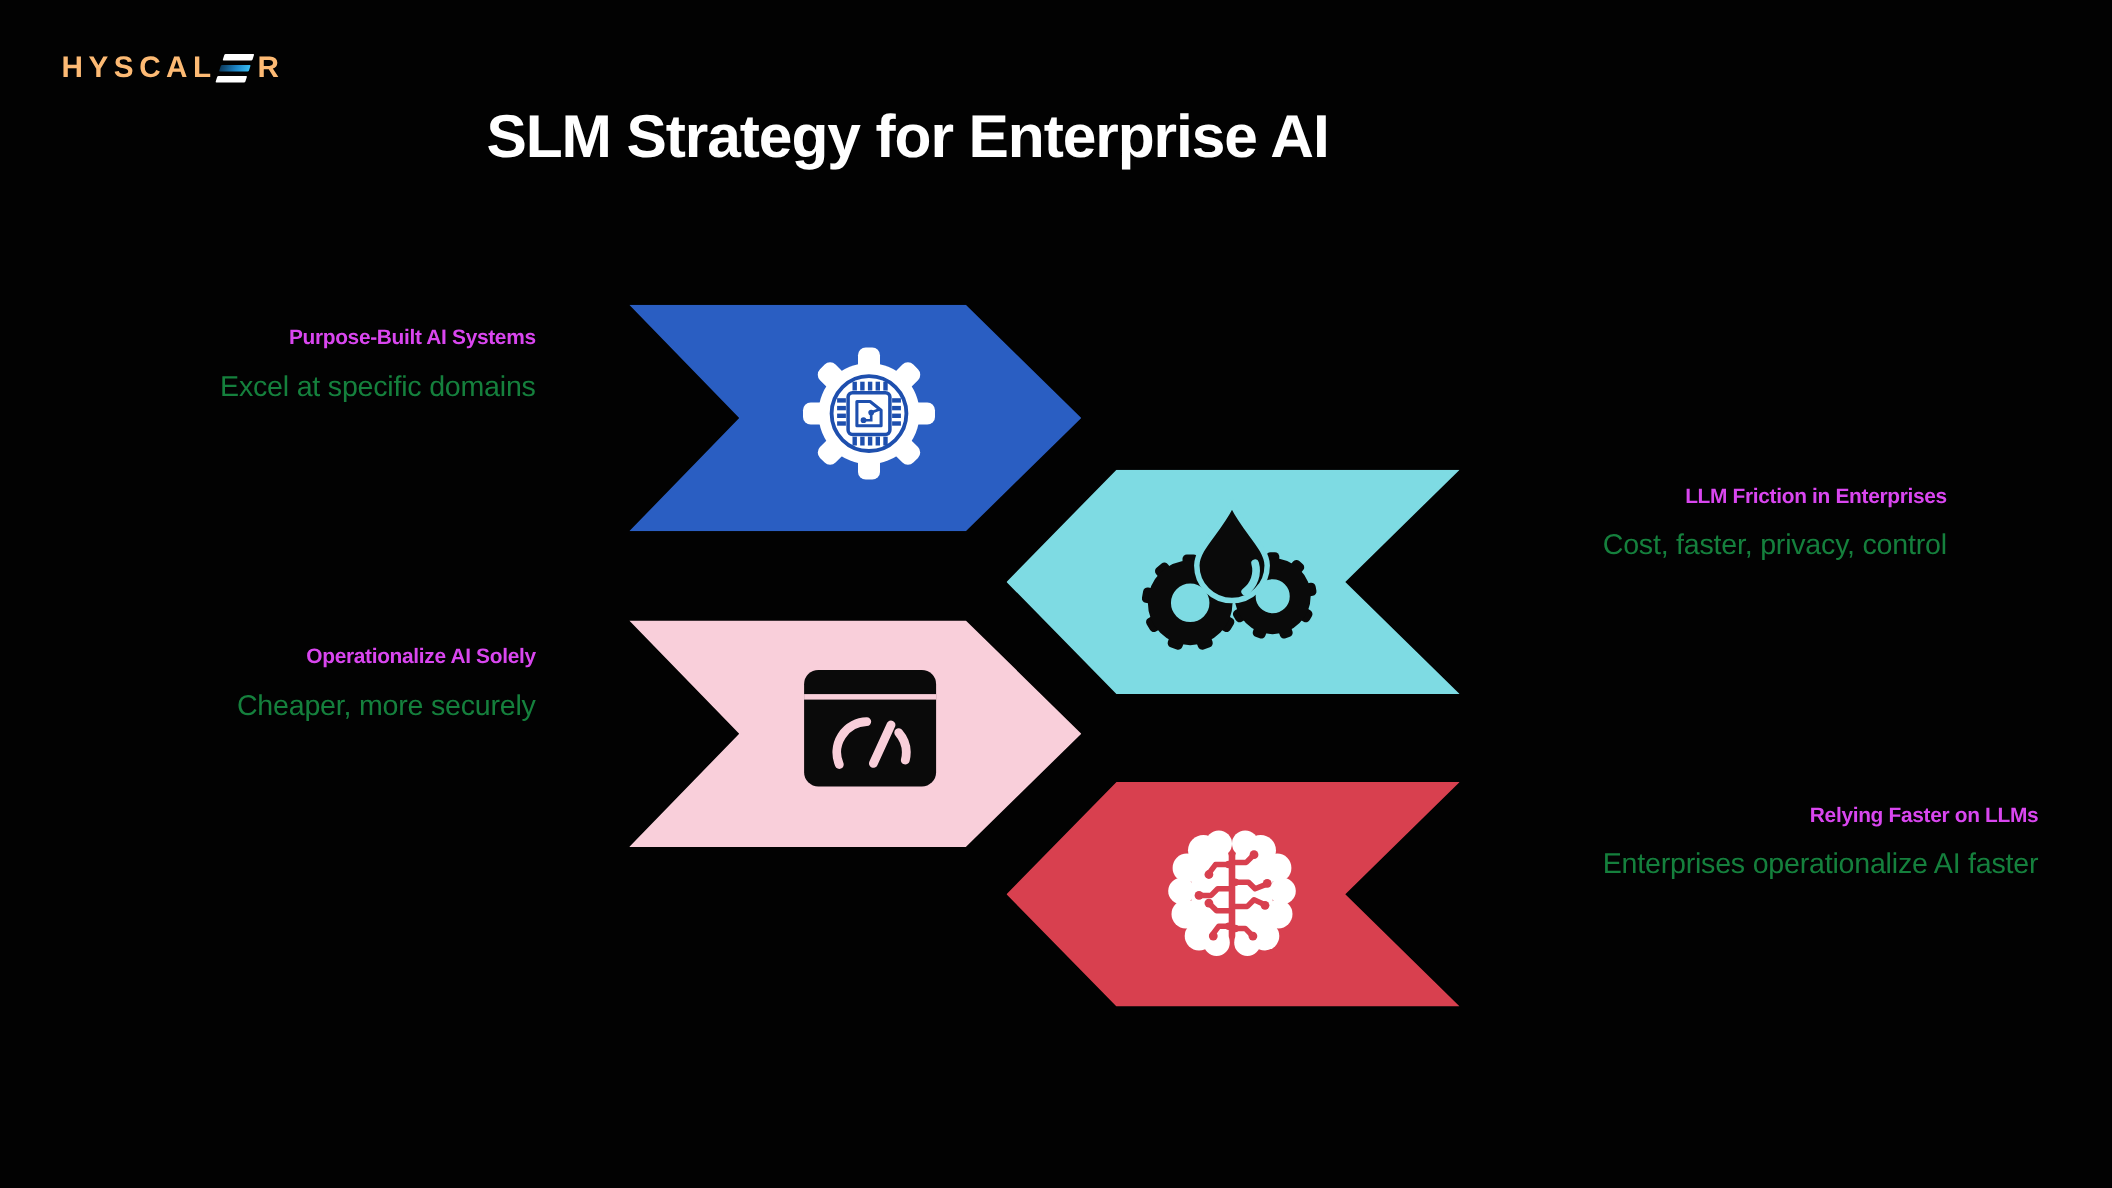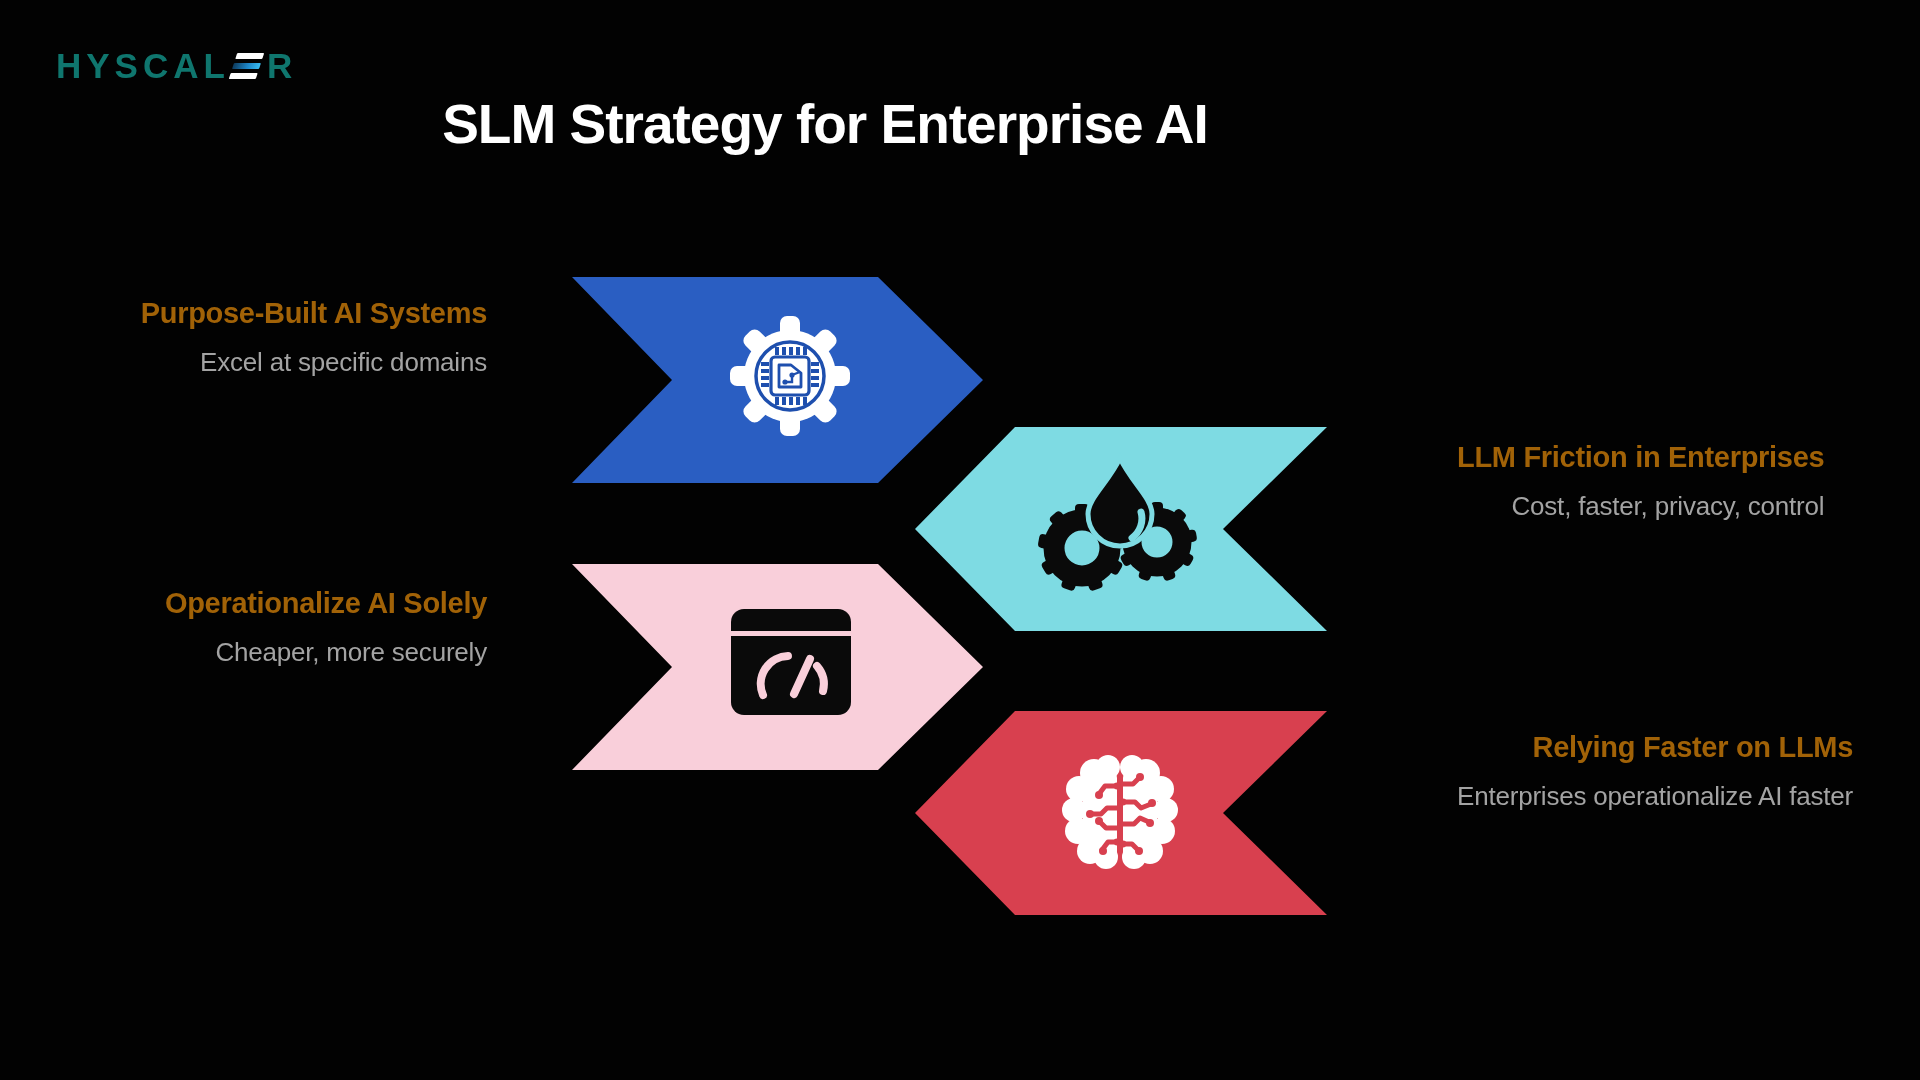--- a/index.html
+++ b/index.html
@@ -1,35 +1,35 @@
 <!DOCTYPE html>
 <html><head>
 <meta charset="utf-8">
 <style>
   html,body{margin:0;padding:0;background:#000;}
   .canvas{position:relative;width:1920px;height:1080px;background:#020202;overflow:hidden;
           font-family:"Liberation Sans",sans-serif;}
   
   .logo{position:absolute;left:56px;top:46px;display:flex;align-items:center;
-        font-weight:700;font-size:35px;color:#0f766e;letter-spacing:5px;}
+        font-weight:700;font-size:27px;color:#fdba74;letter-spacing:5px;}
   .logo-e{display:inline-flex;flex-direction:column;gap:4px;width:27px;margin:0 7px 0 3px;
           transform:skewX(-18deg);}
   .logo-bar{height:6px;background:#fff;border-radius:1px;}
   .logo-bar.mid{background:linear-gradient(90deg,#0d3a5c 0%,#1d86c8 55%,#38bdf2 100%);}
   
   .title{position:absolute;left:0;top:92px;width:1650px;text-align:center;color:#fff;
          font-weight:700;font-size:55px;letter-spacing:-1px;}
   
   .abs{position:absolute;}
   
   .label{position:absolute;}
   .label.left{right:1433px;text-align:right;}
   .label.right{left:1457px;text-align:right;}
-  .label-heading{color:#a16207;font-weight:700;font-size:29px;letter-spacing:-0.3px;margin:0 0 17px 0;white-space:nowrap;}
-  .label-sub{color:#a3a3a3;font-weight:400;font-size:26px;letter-spacing:-0.2px;white-space:nowrap;}
+  .label-heading{color:#d946ef;font-weight:700;font-size:19px;letter-spacing:-0.3px;margin:0 0 17px 0;white-space:nowrap;}
+  .label-sub{color:#15803d;font-weight:400;font-size:26px;letter-spacing:-0.2px;white-space:nowrap;}
 </style>
 </head>
 <body>
 
 <div class="canvas">
 
   <div class="logo">
     <span>HYSCAL</span>
     <span class="logo-e">
       <span class="logo-bar"></span>

